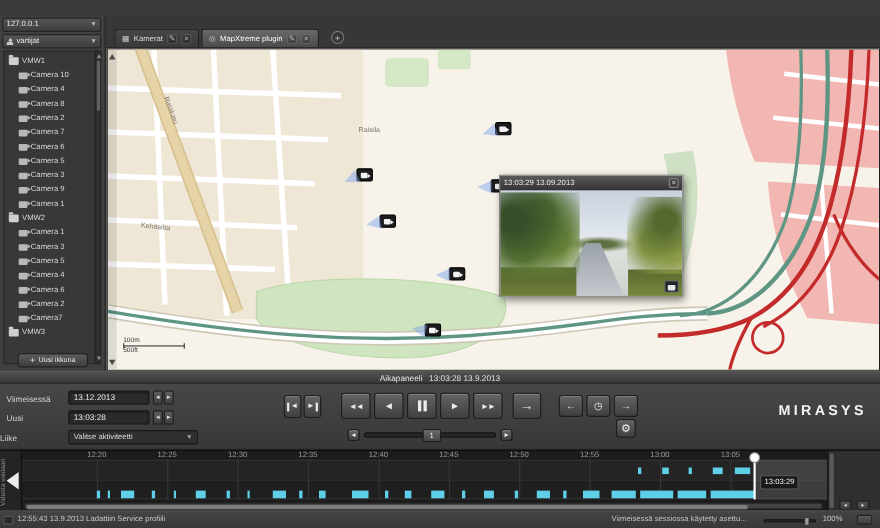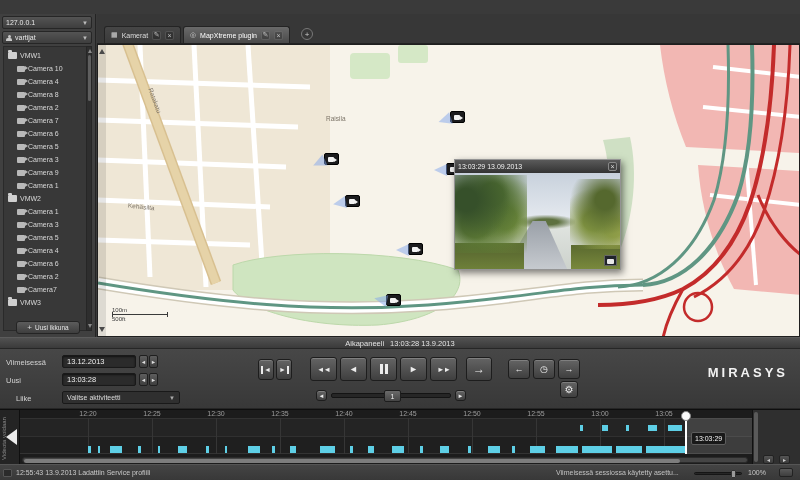--- a/index.html
+++ b/index.html
@@ -373,21 +373,21 @@
 
     <span class="clabel" style="left:6px;top:27px">Uusi</span>
     <div class="cfield" style="left:62px;top:24px;width:74px">
         <span>13:03:28</span>
       </div>
     <div class="spin" style="left:139px;top:24px">
         <div>◄</div>
         <div>►</div>
       </div>
 
-    <span class="clabel" style="left:16px;top:45px">Liike</span>
+    <span class="clabel" style="left:0;top:45px">Liike</span>
     <div class="drop" style="left:62px;top:42px;width:118px">
       <span>Valitse aktiviteetti</span>
       <span class="arr">▼</span>
     </div>
 
     <div class="stepg">
       <div class="btn"><span class="bar"></span>◄</div>
       <div class="btn">►<span class="bar"></span></div>
     </div>
     <div class="transport">

